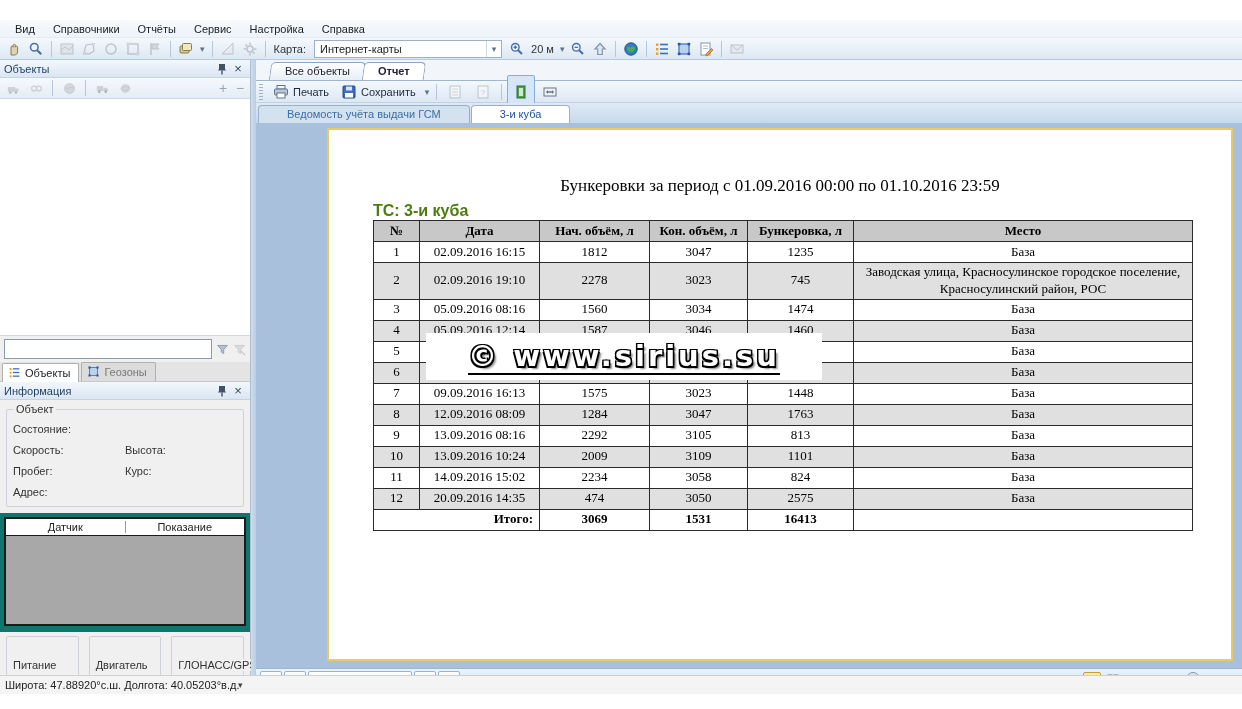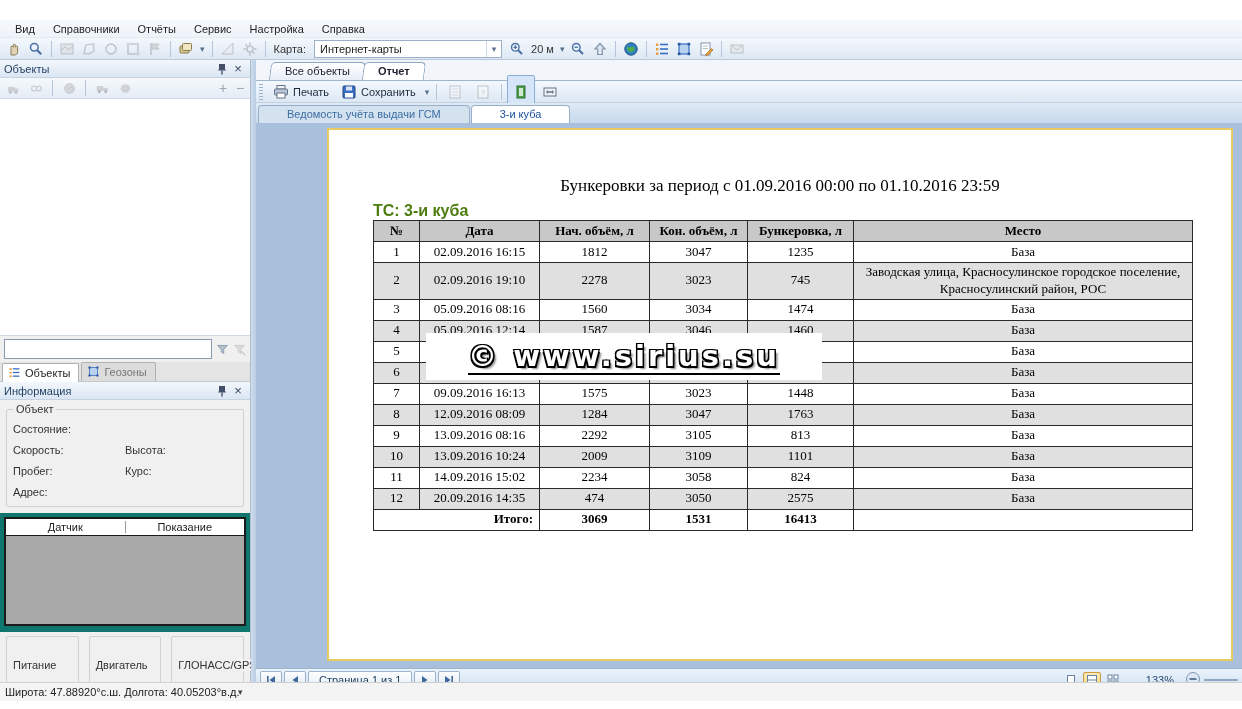--- a/index.html
+++ b/index.html
@@ -91,21 +91,21 @@
 
   .pagebar { height:22px; background:linear-gradient(#eaf3fb,#cfe0f1); border-top:1px solid #9fb4cd; display:flex; align-items:center; padding:0 4px; }
   .pg-btn { width:22px; height:18px; border:1px solid #9db3cc; border-radius:2px; background:linear-gradient(#fdfefe,#dce8f4); display:flex; align-items:center; justify-content:center; margin-right:2px; }
   .pg-box { height:18px; border:1px solid #9db3cc; border-radius:2px; background:linear-gradient(#fdfefe,#e4eef8); display:flex; align-items:center; padding:0 10px; color:#1e3c5f; margin-right:2px; }
   .pg-right { margin-left:auto; display:flex; align-items:center; gap:3px; }
   .vm-btn { width:18px; height:16px; border:1px solid transparent; border-radius:2px; display:flex; align-items:center; justify-content:center; }
   .vm-btn.sel { background:linear-gradient(#fde9b8,#f9d478); border-color:#c89b3c; }
   .zoom-pct { color:#2a4c74; padding:0 8px;margin-left:13px; }
   .slider-line { width:34px; height:2px; background:#8ea6c2; border-radius:1px; }
 
-  .statusbar { position:absolute; left:0; bottom:8px; width:100%; height:19px; background:#f4f4f4; border-top:1px solid #d0d0d0; display:flex; align-items:center; padding-left:5px; color:#222;text-align:center; }
+  .statusbar { position:absolute; left:0; bottom:15px; width:100%; height:19px; background:#f4f4f4; border-top:1px solid #d0d0d0; display:flex; align-items:center; padding-left:5px; color:#222;text-align:center; }
   .sb-caret { position:absolute; left:238px; font-size:9px; color:#444; }
 </style>
 </head>
 <body>
 
 <div id="window">
 
 
   <div class="menubar">
     <span class="menu-item">Вид</span>

